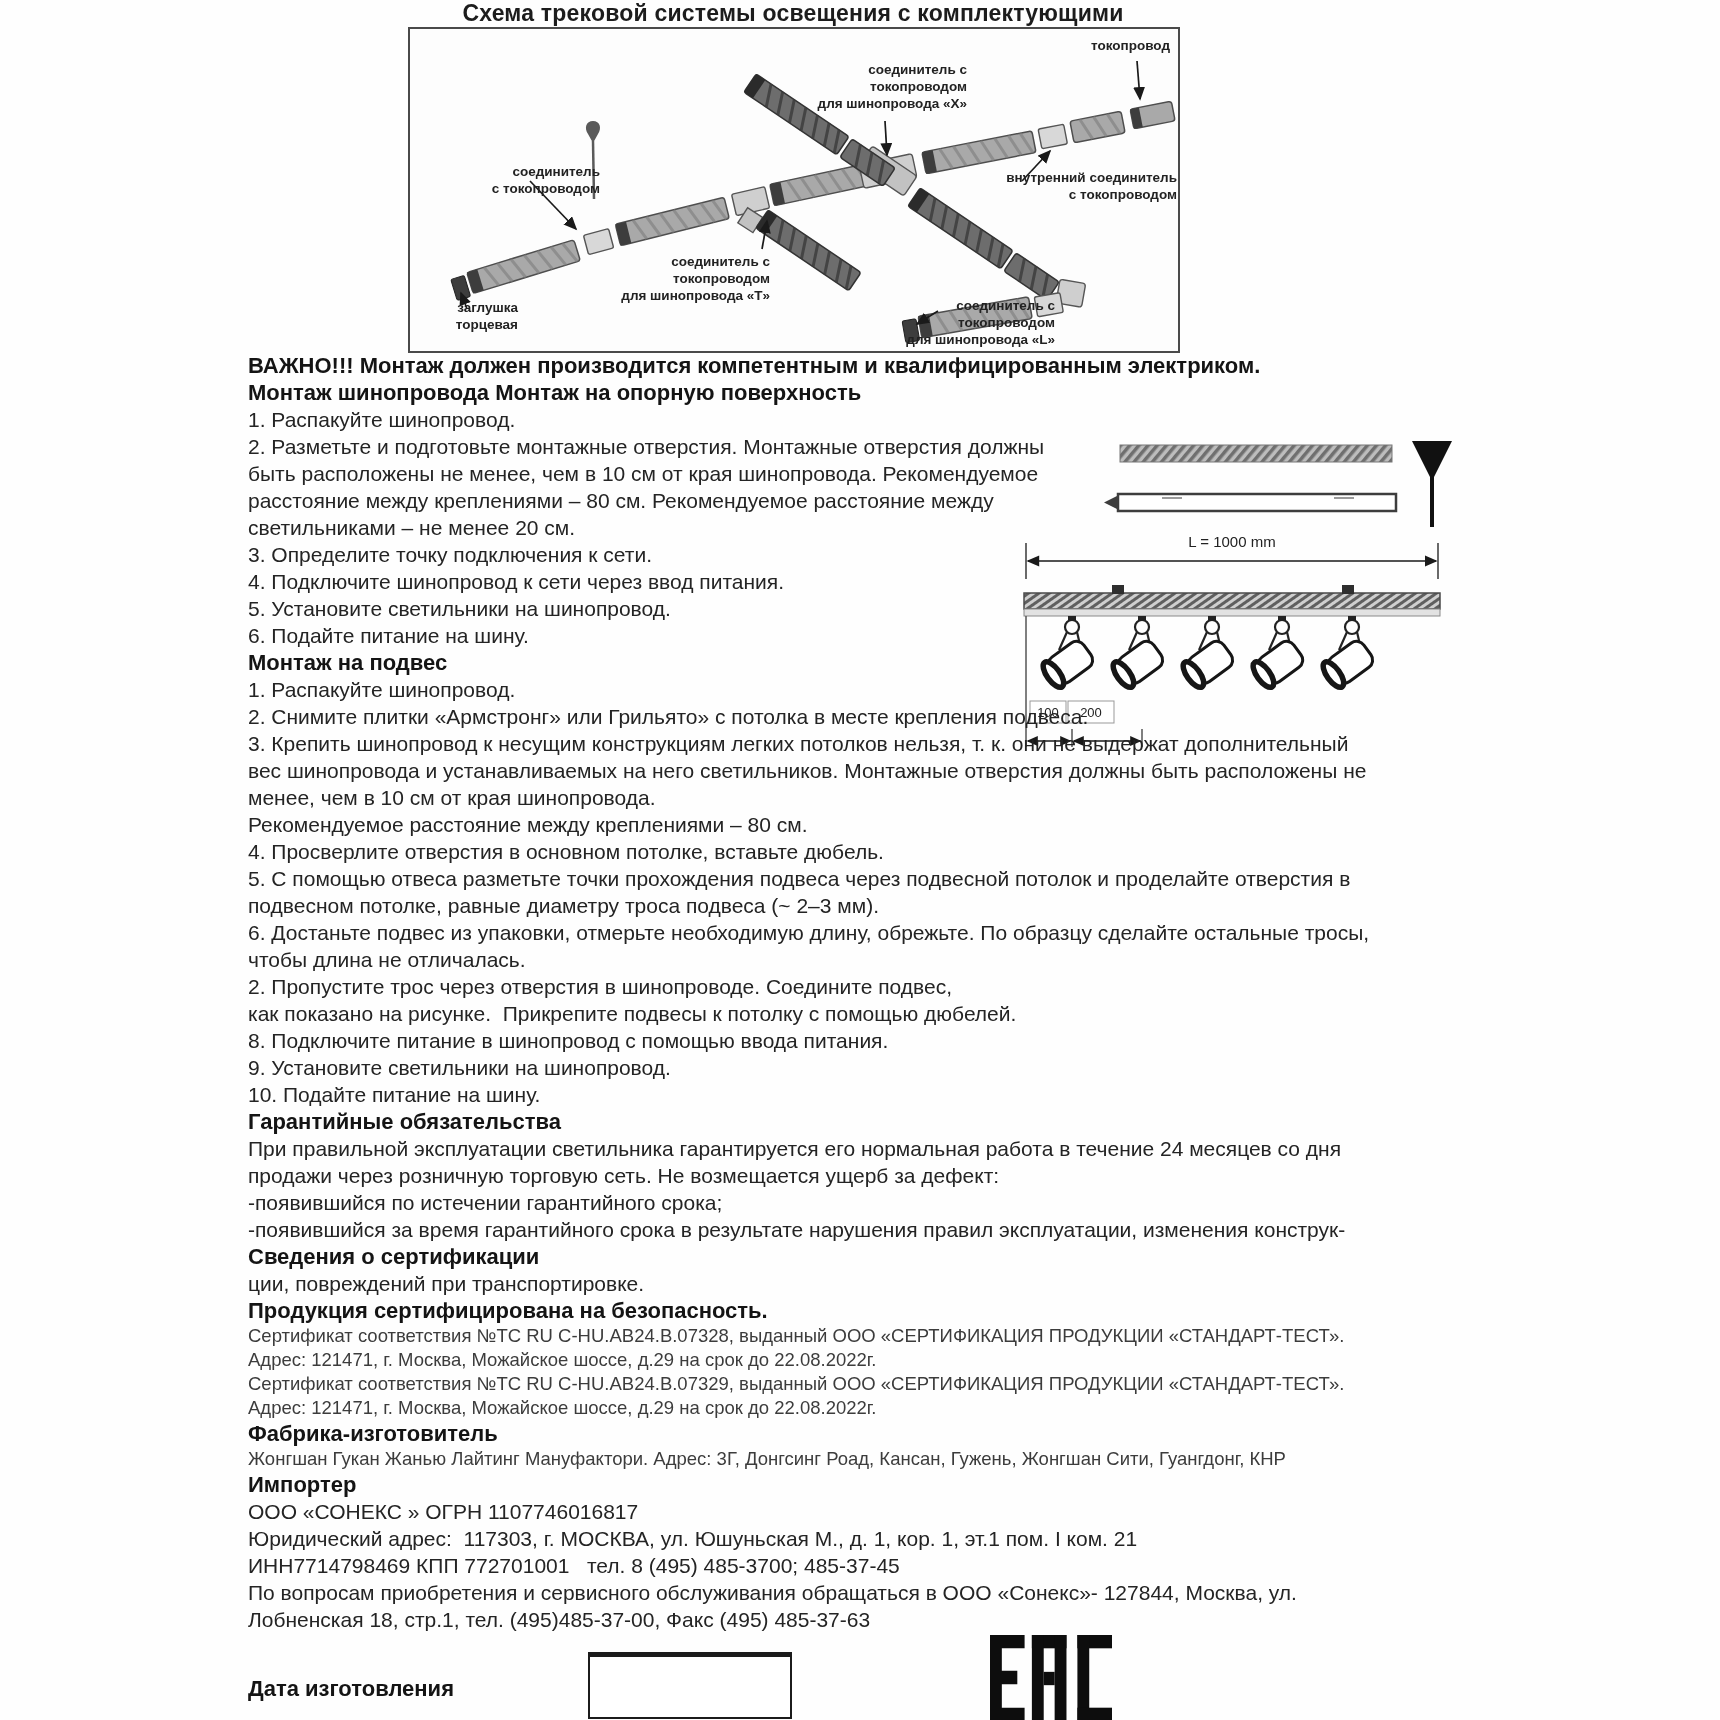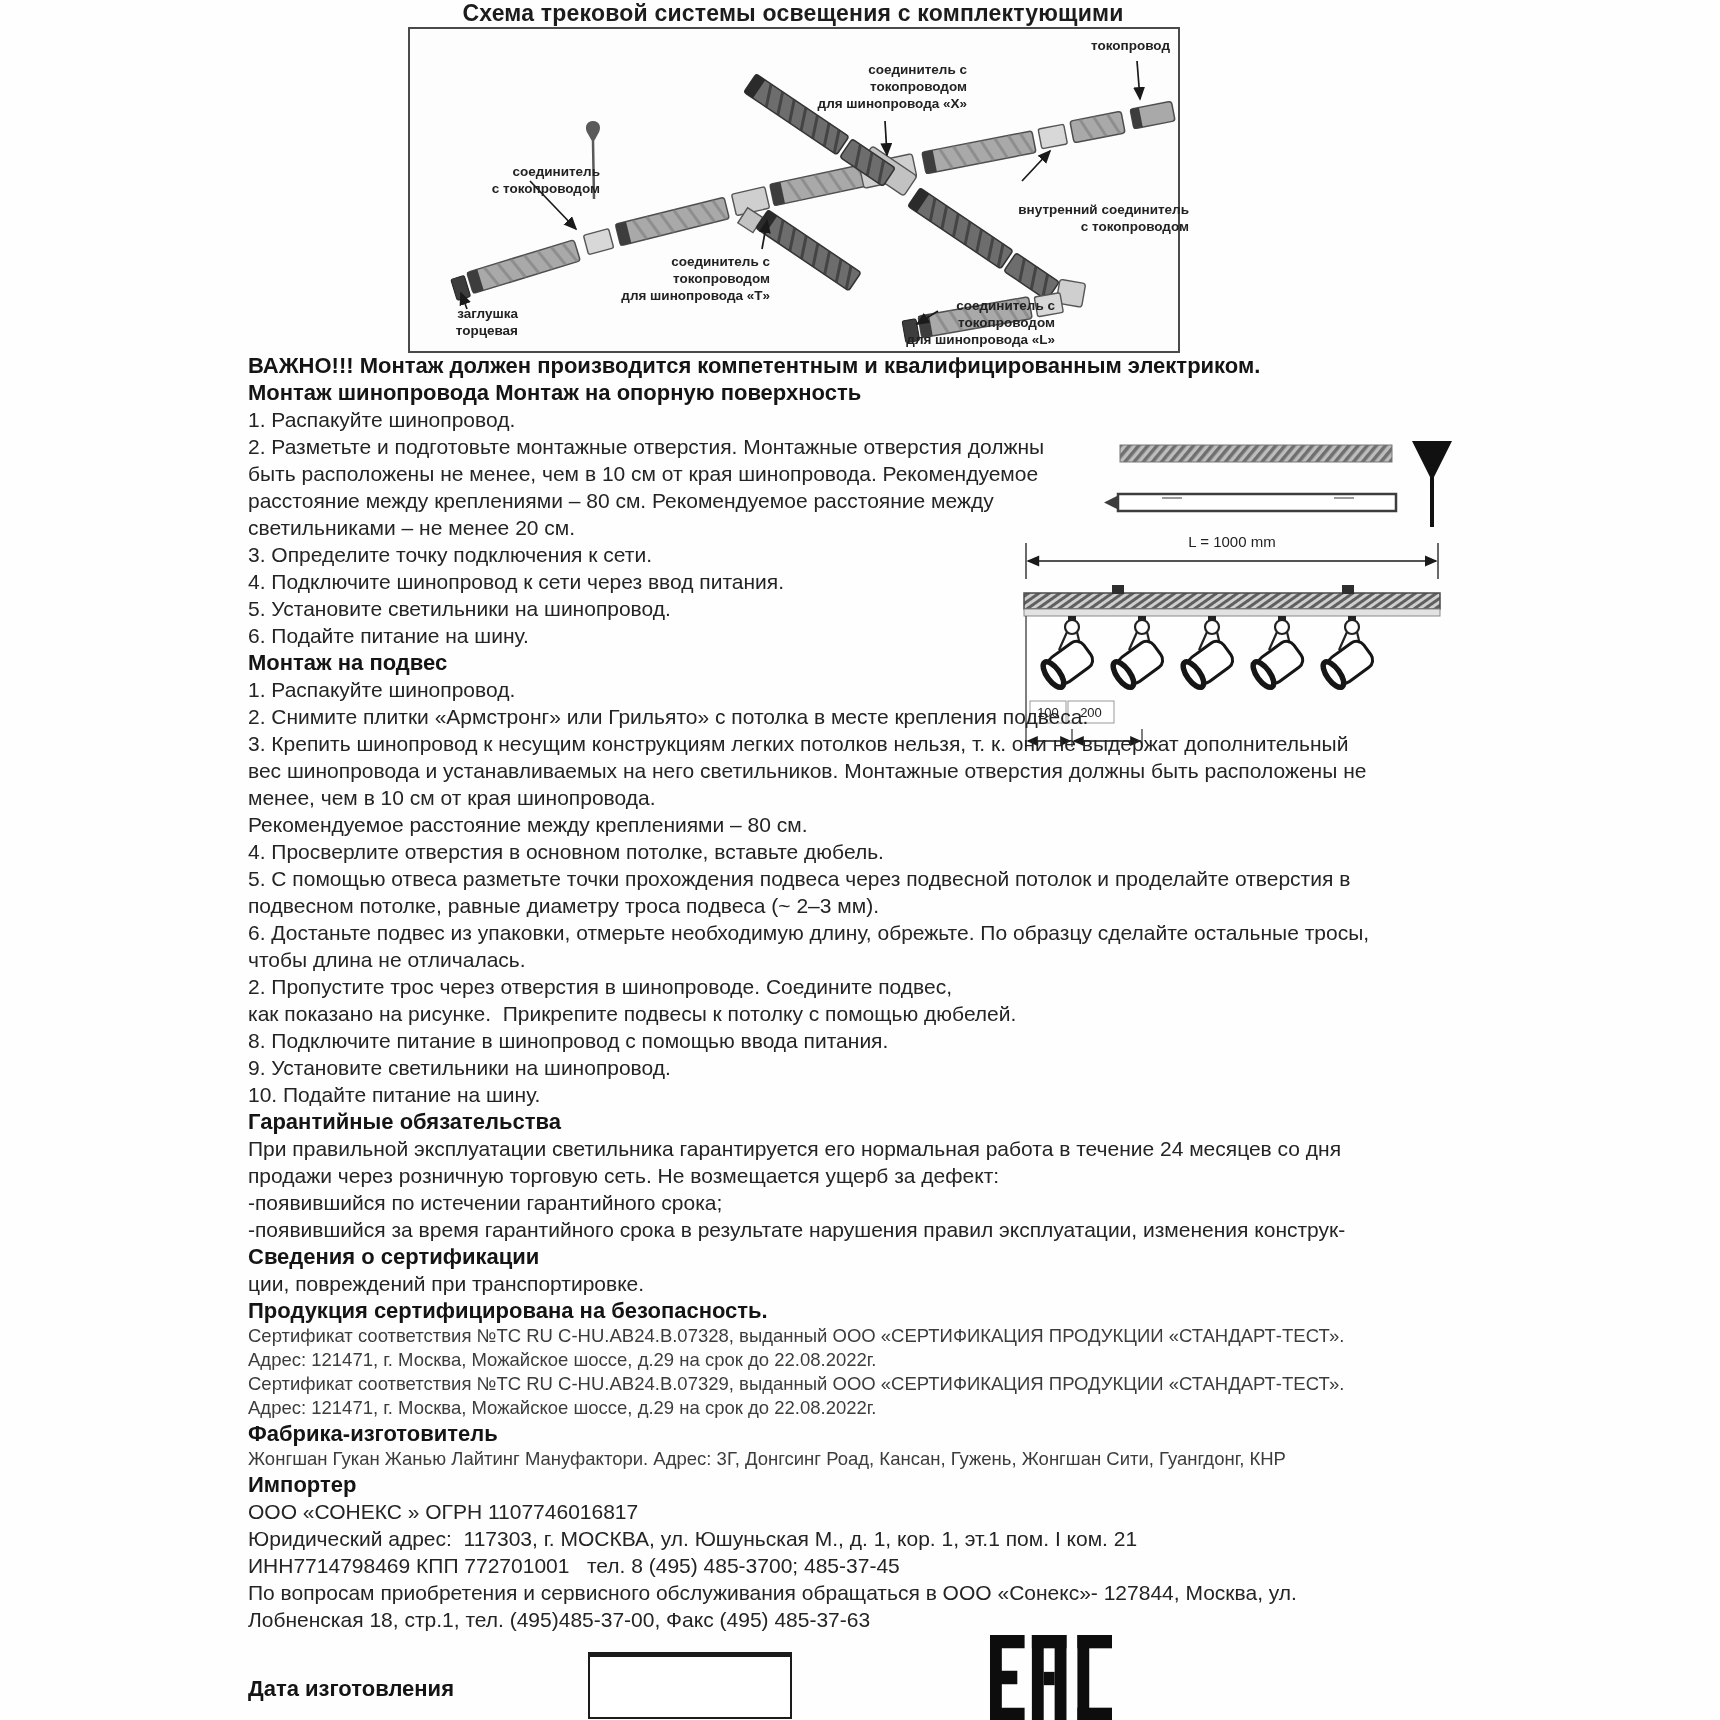--- a/index.html
+++ b/index.html
@@ -9,24 +9,24 @@
   .title{position:absolute;left:408px;top:0px;width:770px;text-align:center;
          font-size:23px;font-weight:bold;color:#1c1c1c;letter-spacing:.2px;}
   .diagram-box{position:absolute;left:408px;top:27px;width:768px;height:322px;
                border:2.5px solid #4a4a4a;background:#fdfdfd;}
   .diagram-box svg{position:absolute;left:0;top:0;}
   .dlabel{position:absolute;font-size:13.5px;font-weight:700;line-height:17px;color:#222;
           text-align:right;white-space:pre-line;}
   .dl-connector{left:28px;top:110px;width:162px;margin-top:24px;}
   .dl-x{left:395px;top:32px;width:162px;}
   .dl-conductor{left:628px;top:8px;width:132px;}
-  .dl-inner{left:565px;top:140px;width:214px;margin-top:32px;}
+  .dl-inner{left:553px;top:140px;width:214px;}
   .dl-t{left:196px;top:224px;width:164px;}
   .dl-l{left:480px;top:268px;width:165px;}
-  .dl-cap{left:2px;top:276px;width:106px;}
+  .dl-cap{left:2px;top:270px;width:106px;}
   .figA{position:absolute;left:1098px;top:437px;}
   .figB{position:absolute;left:1012px;top:515px;}
   .body-text{position:absolute;left:248px;top:352px;width:1460px;}
   .line{height:27px;line-height:27px;font-size:21px;white-space:pre;color:#242424;}
   .line.bold{font-weight:bold;font-size:22px;color:#141414;}
   .line.cert{height:24px;line-height:24px;font-size:18.5px;color:#3c3c3c;}
   .date-label{position:absolute;left:248px;top:1676px;font-size:22px;font-weight:bold;color:#141414;}
   .date-box{position:absolute;left:588px;top:1652px;width:200px;height:60px;background:#fff;
             border:2.5px solid #1b1b1b;border-top-width:5px;}
   .eac{position:absolute;left:990px;top:1635px;}

